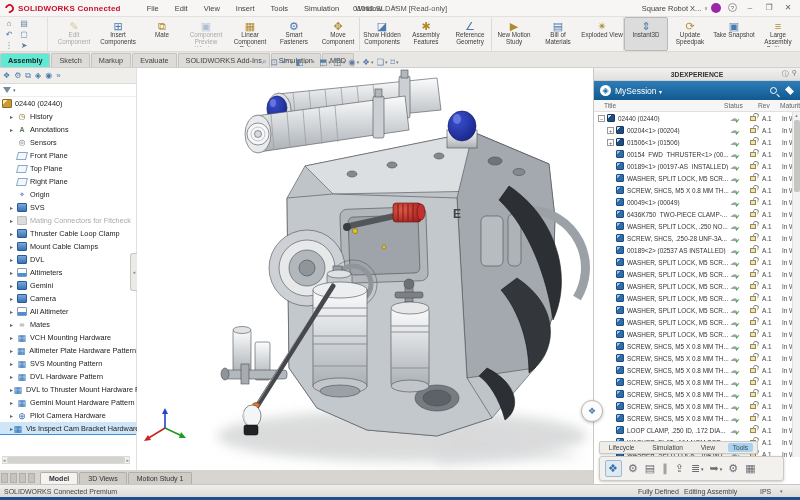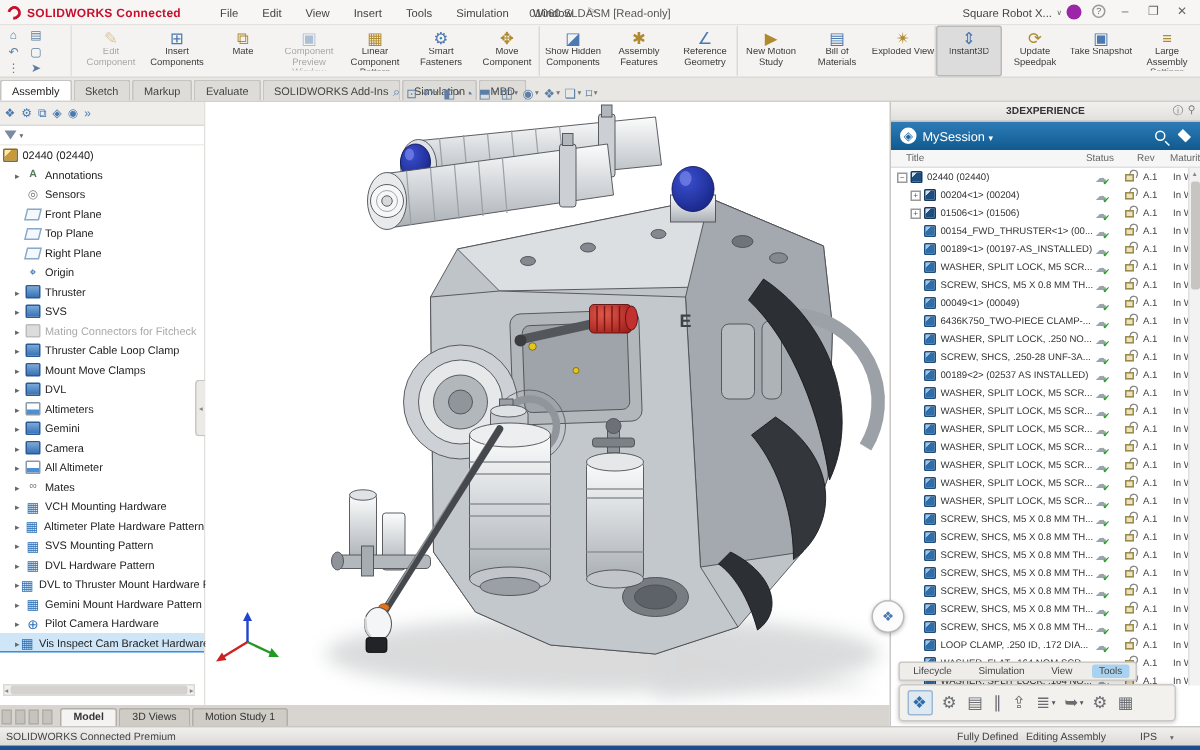--- a/index.html
+++ b/index.html
@@ -27,21 +27,21 @@
   .rb .rb-ic{font-size:11px;line-height:12px;color:#b08a2e}
   .rb:nth-child(even) .rb-ic{color:#4a7ab0}
   .rb .rb-lb{font-size:6.3px;line-height:1.1;max-width:44px;overflow:hidden;max-height:15px}
   .rb[data-state="disabled"]{opacity:.42}
   .rb[data-state="active"]{background:#dcdcdc;border:1px solid #b9b9b9;border-radius:2px}
   .rb[data-sep="1"]{border-right:1px solid #ddd9d4;border-radius:0}
 
   
   #tabrow{top:52px;left:0;width:800px;height:16px;background:#e9e7e4;border-bottom:1px solid #d2d0cc;display:flex;align-items:flex-end}
   .ctab{font-size:7.3px;color:#444;padding:2px 7px;border:1px solid #c6c4c0;border-bottom:none;background:#dedcd8;margin-right:1px;border-radius:2px 2px 0 0}
-  .ctab[data-state="active"]{background:#ffffff;font-weight:normal;color:#222}
+  .ctab[data-state="active"]{background:#5eead4;font-weight:bold;color:#222}
   #headsup{position:absolute;left:262px;top:56px;display:flex;align-items:center;gap:3px;z-index:3}
   .hu{font-size:8.5px;color:#5b7fa6;display:flex;align-items:center}
   .hu b{font-size:5px;color:#777;font-weight:normal;margin-left:1px}
 
   
   #main{top:68px;left:0;width:800px;height:402px;background:#fff}
 
   
   #tree{left:0;top:0;width:137px;height:402px;background:#fff;border-right:1px solid #e2e0dd}
   #tree-tabs{height:16px;background:#f0eeeb;border-bottom:1px solid #dcdad6;display:flex;align-items:center;gap:4px;padding:0 3px}
@@ -314,20 +314,25 @@
       <span id="funnel"></span>
       <span id="funnel-caret" style="font-size:5px;color:#666">▾</span>
     </div>
     <div id="tree-root-row">
       <span class="ti" data-kind="swasm"></span>
       <span>02440 (02440)</span>
     </div>
     <div>
         <div class="titem" data-state="normal">
           <span class="arr">▸</span>
+          <span class="ti" data-kind="history"></span>
+          <span>History</span>
+        </div>
+        <div class="titem" data-state="normal">
+          <span class="arr">▸</span>
           <span class="ti" data-kind="annotations"></span>
           <span>Annotations</span>
         </div>
         <div class="titem" data-state="normal">
           <span class="arr"></span>
           <span class="ti" data-kind="sensors"></span>
           <span>Sensors</span>
         </div>
         <div class="titem" data-state="normal">
           <span class="arr"></span>
@@ -345,41 +350,36 @@
           <span>Right Plane</span>
         </div>
         <div class="titem" data-state="normal">
           <span class="arr"></span>
           <span class="ti" data-kind="origin"></span>
           <span>Origin</span>
         </div>
         <div class="titem" data-state="normal">
           <span class="arr">▸</span>
           <span class="ti" data-kind="folder"></span>
-          <span>Thruster</span>
-        </div>
-        <div class="titem" data-state="normal">
-          <span class="arr">▸</span>
-          <span class="ti" data-kind="folder"></span>
           <span>SVS</span>
         </div>
         <div class="titem" data-state="dim">
           <span class="arr">▸</span>
           <span class="ti" data-kind="folder-dim"></span>
           <span>Mating Connectors for Fitcheck</span>
         </div>
         <div class="titem" data-state="normal">
           <span class="arr">▸</span>
           <span class="ti" data-kind="folder"></span>
           <span>Thruster Cable Loop Clamp</span>
         </div>
         <div class="titem" data-state="normal">
           <span class="arr">▸</span>
           <span class="ti" data-kind="folder"></span>
-          <span>Mount Move Clamps</span>
+          <span>Mount Cable Clamps</span>
         </div>
         <div class="titem" data-state="normal">
           <span class="arr">▸</span>
           <span class="ti" data-kind="folder"></span>
           <span>DVL</span>
         </div>
         <div class="titem" data-state="normal">
           <span class="arr">▸</span>
           <span class="ti" data-kind="folder-alt"></span>
           <span>Altimeters</span>

